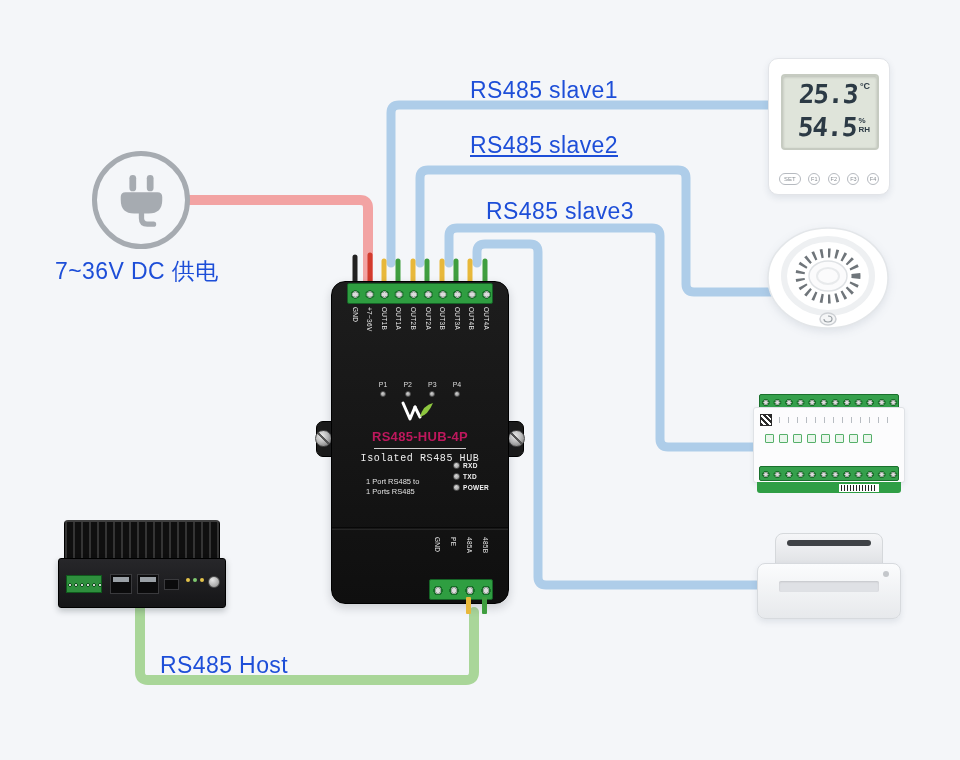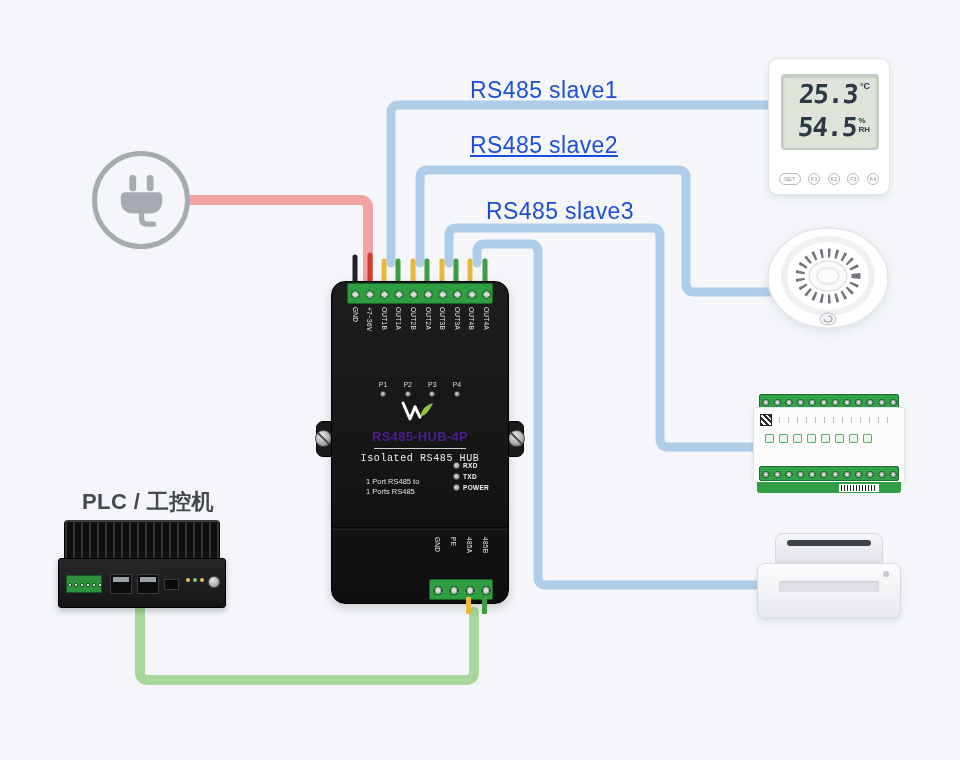--- a/index.html
+++ b/index.html
@@ -47,21 +47,21 @@
   .blabels span { width:16px; writing-mode:vertical-rl; font-size:6.5px; line-height:16px;
     color:#e8e8e8; letter-spacing:.3px; overflow:hidden; }
   .pleds { position:absolute; left:374px; top:381px; width:92px; display:flex;
     justify-content:space-between; z-index:2; }
   .pl { width:18px; text-align:center; }
   .pl .t { font-size:7px; color:#dcdcdc; display:block; }
   .pl .d { width:6px; height:6px; border-radius:50%; margin:3px auto 0; display:block;
     background:radial-gradient(circle at 35% 30%, #d2d2d2, #8a8a8a); border:1px solid #555; }
   .logo { position:absolute; left:400px; top:400px; width:40px; height:22px; z-index:2; }
   .model { position:absolute; left:340px; top:429px; width:160px; text-align:center;
-    color:#4c1d95; font-size:13px; font-weight:bold; letter-spacing:.3px; z-index:2; }
+    color:#be185d; font-size:13px; font-weight:bold; letter-spacing:.3px; z-index:2; }
   .hr1 { position:absolute; left:374px; top:448px; width:92px; height:1px; background:#cfcfcf; z-index:2; }
   .subtitle { position:absolute; left:340px; top:453px; width:160px; text-align:center;
     color:#f0f0f0; font-size:10px; letter-spacing:.6px; z-index:2;font-family:Liberation Mono, monospace; }
   .desc { position:absolute; left:366px; top:477px; color:#e0e0e0; font-size:7.5px;
     line-height:10px; z-index:2; }
   .sleds { position:absolute; left:453px; top:462px; z-index:2; }
   .sled { display:flex; align-items:center; gap:3px; margin-bottom:4px; }
   .sled .d { width:7px; height:7px; border-radius:50%;
     background:radial-gradient(circle at 35% 30%, #d8d8d8, #979797); border:1px solid #5a5a5a; }
   .sled .t { font-size:6.5px; color:#f2f2f2; font-weight:bold; letter-spacing:.3px; }
@@ -185,25 +185,26 @@
   </svg>
 
   <div class="power-ring">
     <svg width="56" height="58" viewBox="0 0 58 58">
       <rect x="17" y="3" width="7" height="17" rx="3.5" fill="#a6abb1"></rect>
       <rect x="35" y="3" width="7" height="17" rx="3.5" fill="#a6abb1"></rect>
       <path d="M13 21 h33 q5 0 5 5 v3 q0 14 -14 14 h-15 q-14 0 -14 -14 v-3 q0 -5 5 -5 z" fill="#a6abb1"></path>
       <path d="M29.5 43 L29.5 48 Q29.5 54 35.5 54 L42 54" stroke="#a6abb1" stroke-width="5.5" fill="none" stroke-linecap="round"></path>
     </svg>
   </div>
+  <div class="lbl" style="left:55px; top:256px;">7~36V DC 供电</div>
 
   <div class="lbl" style="left:470px; top:77px;">RS485 slave1</div>
   <div class="lbl" style="left:470px; top:132px;text-decoration:underline;">RS485 slave2</div>
   <div class="lbl" style="left:470px; top:198px;margin-left:16px;">RS485 slave3</div>
-  <div class="lbl dark" style="left:82px; top:487px;">PLC / 工控机</div>
+  <div class="lbl" style="left:160px; top:652px;">RS485 Host</div>
 
   <div class="ear l"></div>
   <div class="ear r"></div>
   <div class="screw" style="left:315px; top:430px;"></div>
   <div class="screw" style="left:508px; top:430px;"></div>
   <div class="hub-body"></div>
   <div class="tblock top"></div>
 
   <div class="tlabels">
     <span>GND</span>

